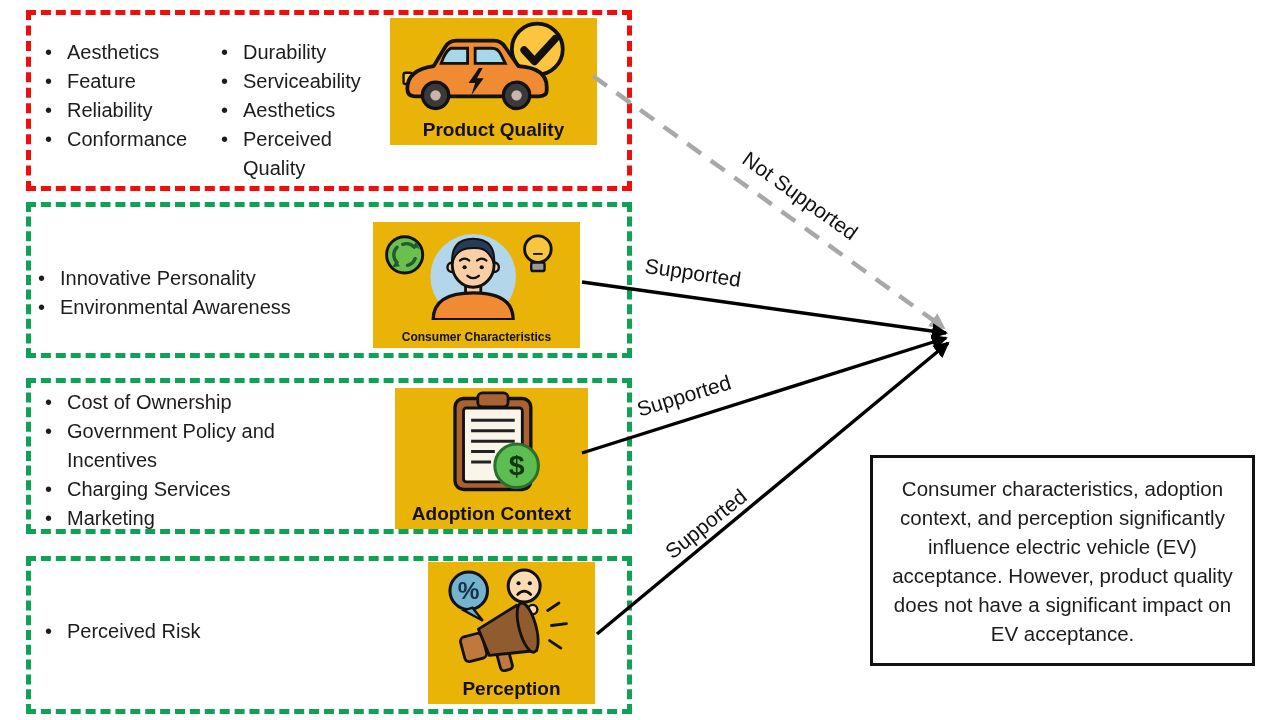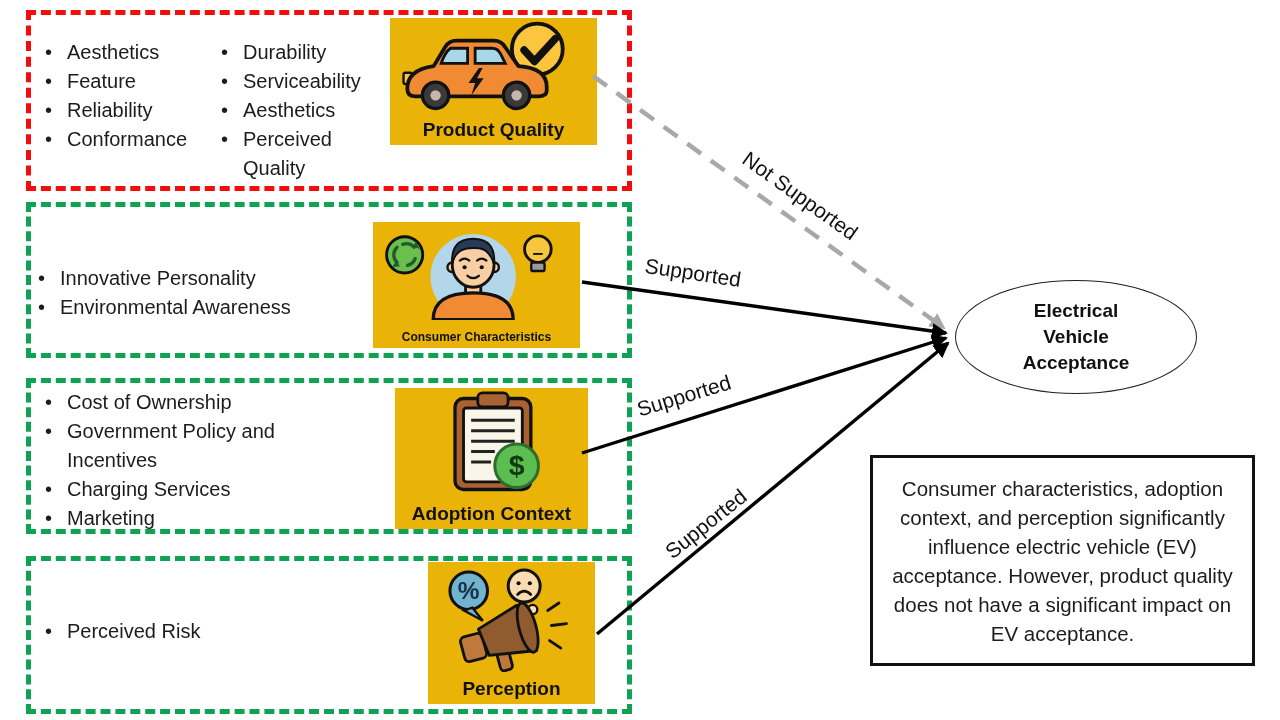--- a/index.html
+++ b/index.html
@@ -191,23 +191,18 @@
     <line x1="582" y1="282" x2="946" y2="333" stroke="#000" stroke-width="3.4" marker-end="url(#ah-black)"></line>
     <line x1="582" y1="453" x2="946" y2="338" stroke="#000" stroke-width="3.4" marker-end="url(#ah-black)"></line>
     <line x1="597" y1="634" x2="948" y2="343" stroke="#000" stroke-width="3.4" marker-end="url(#ah-black)"></line>
   </svg>
 
   <div class="edge-label" id="lbl-ns">Not Supported</div>
   <div class="edge-label" id="lbl-s1">Supported</div>
   <div class="edge-label" id="lbl-s2">Supported</div>
   <div class="edge-label" id="lbl-s3">Supported</div>
 
-  <div class="outcome">
-    <div>Electrical</div>
-    <div>Vehicle</div>
-    <div>Acceptance</div>
-  </div>
 
   <div class="conclusion">
     <p>Consumer characteristics, adoption context, and perception significantly influence electric vehicle (EV) acceptance. However, product quality does not have a significant impact on EV acceptance.</p>
   </div>
 
 </div>
 
 </body></html>

